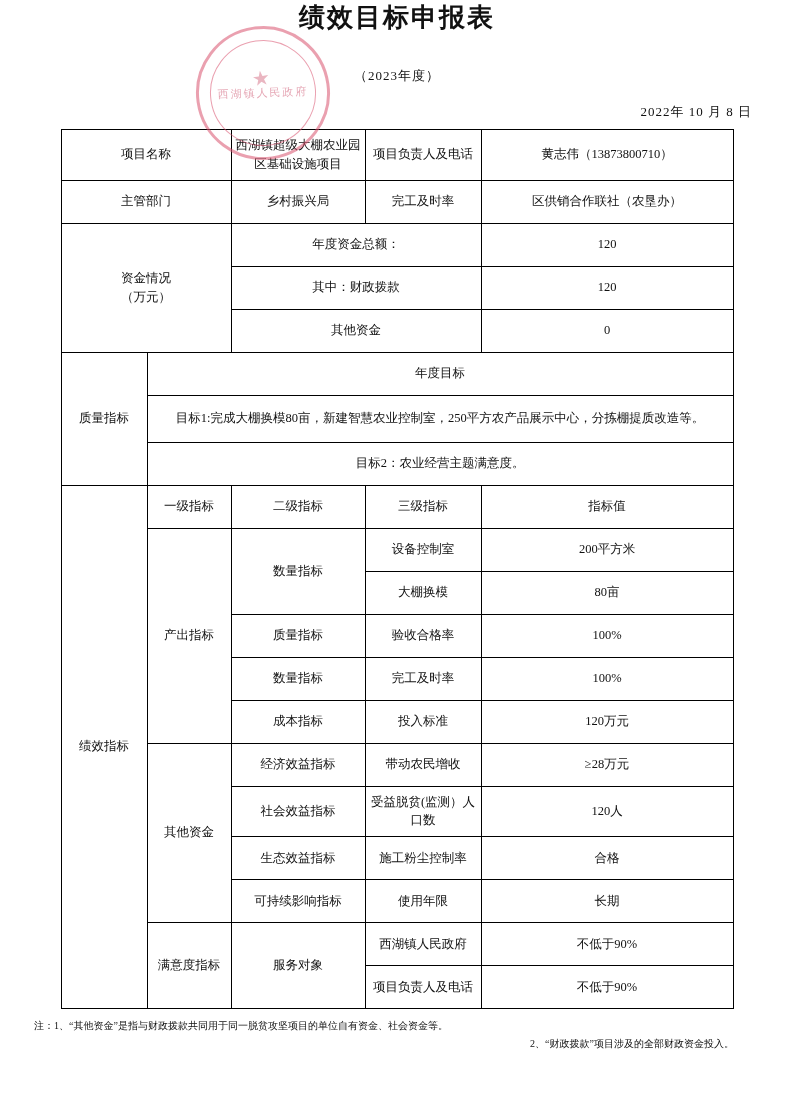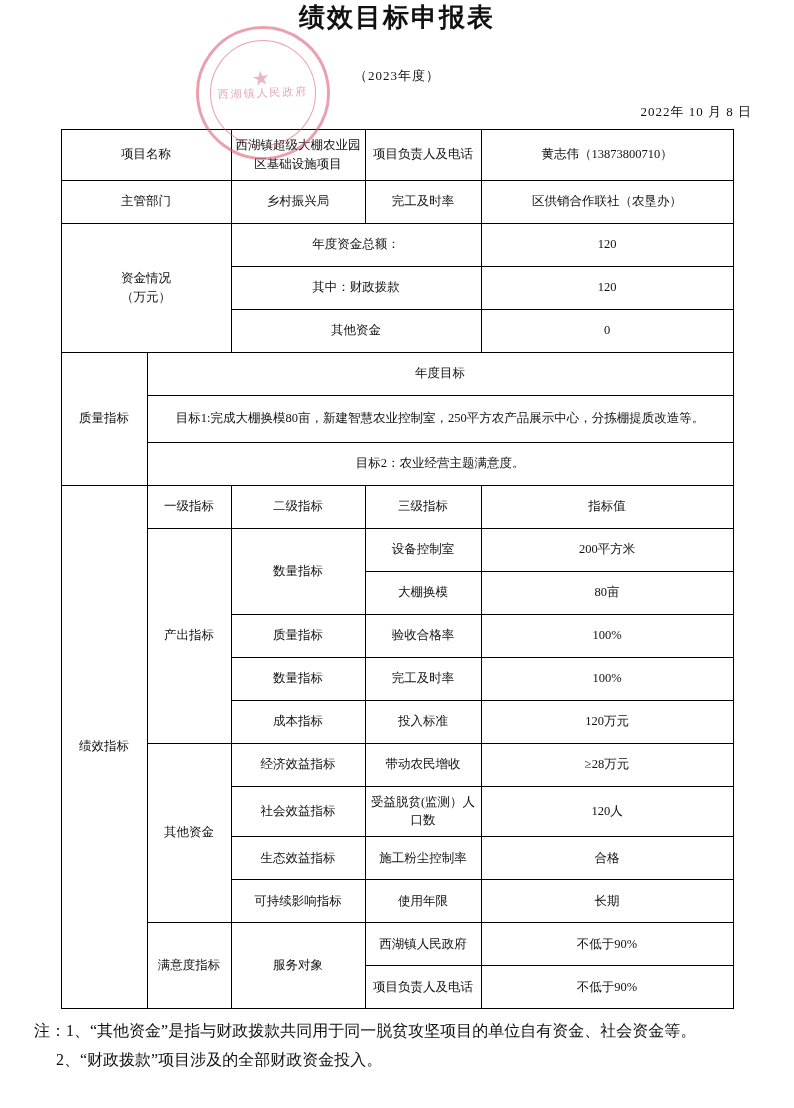--- a/index.html
+++ b/index.html
@@ -104,25 +104,25 @@
   td.left {
     text-align: left;
     padding-left: 6px;
   }
   .h30 { height: 30px; }
   .h34 { height: 34px; }
 
   .notes {
     width: 700px;
     margin: 8px auto 10px 34px;
-    font-size: 16px;
+    font-size: 10px;
     line-height: 1.8;
   }
   .notes div { text-indent: 0; }
-  .note-indent { padding-left: 22px; }
+  .note-indent { padding-left: 22px; text-align: right; }
 </style>
 </head>
 <body>
 
 <div class="page">
 
   <div class="seal">
     <div class="seal-inner"></div>
     <div class="seal-star">★</div>
     <div class="seal-text">西湖镇人民政府</div>

